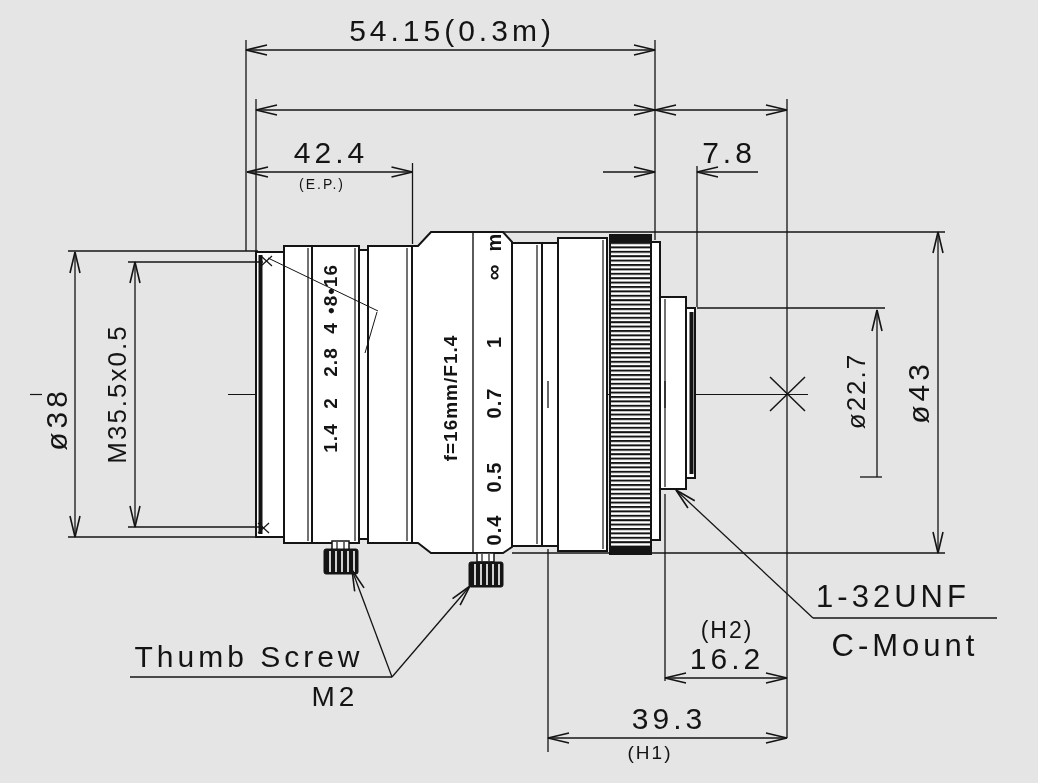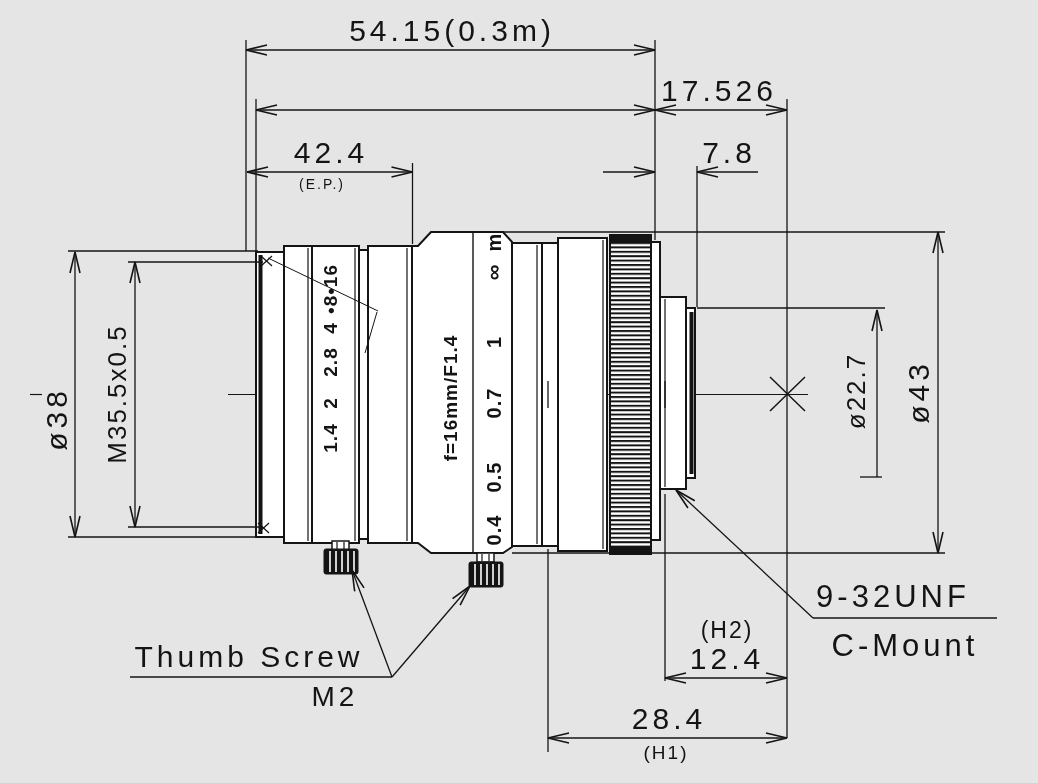--- a/index.html
+++ b/index.html
@@ -148,34 +148,33 @@
       </g>
     </g>
 
     <g stroke="#141414" stroke-width="1.5">
       <line x1="770" y1="377" x2="805" y2="411"></line>
       <line x1="770" y1="411" x2="805" y2="377"></line>
     </g>
   </svg>
 
   <div class="lbl" style="left:452px;top:31px;font-size:30px">54.15(0.3m)</div>
-  <div class="lbl" style="left:719px;top:91px;font-size:30px">17.526</div>
   <div class="lbl" style="left:331px;top:153px;font-size:30px">42.4</div>
   <div class="lbl note" style="left:322px;top:184px;font-size:14px">(E.P.)</div>
   <div class="lbl" style="left:729px;top:153px;font-size:30px">7.8</div>
   <div class="lbl rot" style="left:57px;top:419px;font-size:30px">ø38</div>
   <div class="lbl rot note" style="left:117px;top:394px;font-size:26px">M35.5x0.5</div>
   <div class="lbl rot note" style="left:856px;top:391px;font-size:26px">ø22.7</div>
   <div class="lbl rot" style="left:919px;top:392px;font-size:30px">ø43</div>
   <div class="lbl note" style="left:727px;top:630px;font-size:23px">(H2)</div>
-  <div class="lbl" style="left:727px;top:659px;font-size:30px">12.4</div>
-  <div class="lbl" style="left:669px;top:719px;font-size:30px">28.4</div>
-  <div class="lbl note" style="left:666px;top:752px;font-size:19px">(H1)</div>
+  <div class="lbl" style="left:727px;top:659px;font-size:30px">16.2</div>
+  <div class="lbl" style="left:669px;top:719px;font-size:30px">39.3</div>
+  <div class="lbl note" style="left:650px;top:752px;font-size:19px">(H1)</div>
 
-  <div class="lbl" style="left:893px;top:596px;font-size:31px">9-32UNF</div>
+  <div class="lbl" style="left:893px;top:596px;font-size:31px">1-32UNF</div>
   <div class="lbl" style="left:905px;top:645px;font-size:31px">C-Mount</div>
   <div class="lbl" style="left:249px;top:657px;font-size:30px">Thumb Screw</div>
   <div class="lbl" style="left:335px;top:697px;font-size:28px">M2</div>
 
   <div class="lbl rot engraved" style="left:450px;top:398px;font-size:19px">f=16mm/F1.4</div>
 
   <div class="lbl rot engraved" style="left:330px;top:438px;font-size:19px">1.4</div>
   <div class="lbl rot engraved" style="left:330px;top:403px;font-size:19px">2</div>
   <div class="lbl rot engraved" style="left:330px;top:362px;font-size:19px">2.8</div>
   <div class="lbl rot engraved" style="left:330px;top:328px;font-size:19px">4</div>

